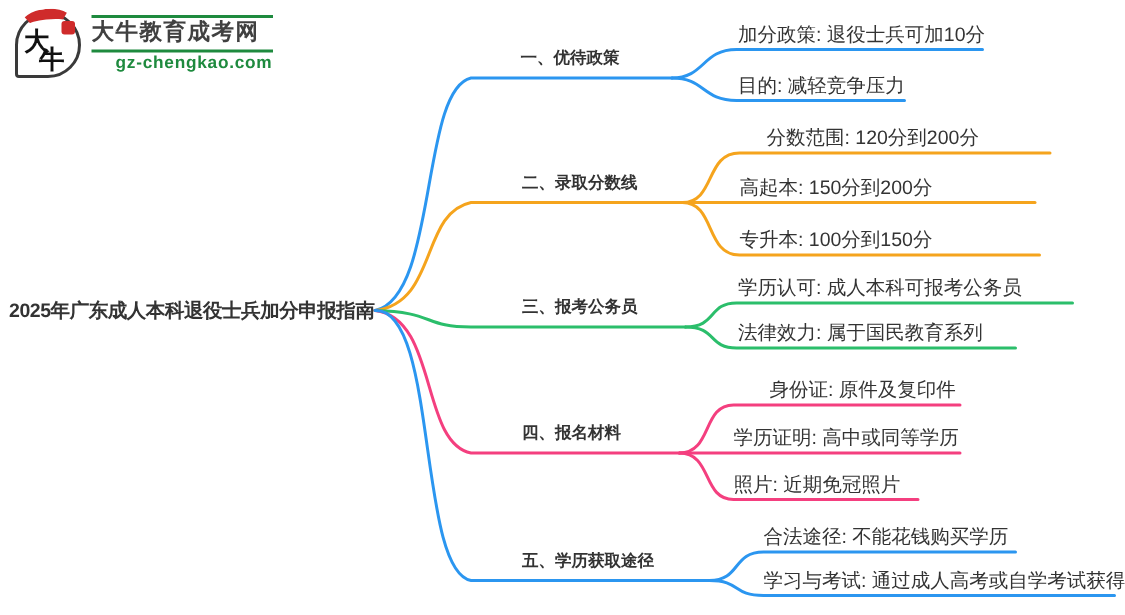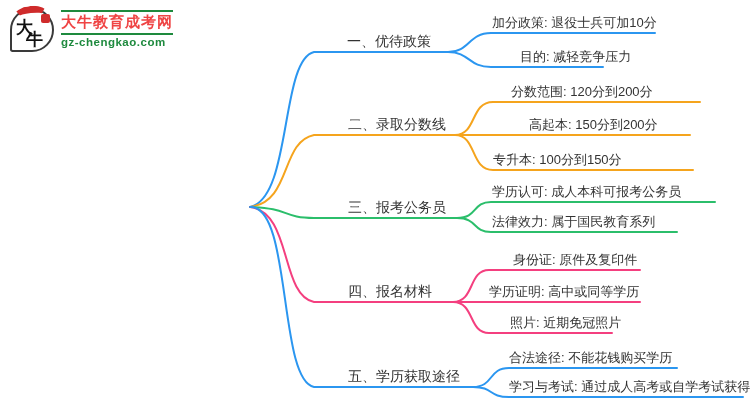--- a/index.html
+++ b/index.html
@@ -17,27 +17,27 @@
   .bubble .hat {
     position:absolute; left:2px; top:-4px; width:34px; height:18px;
     border:5px solid transparent; border-top:7px solid #cf2b2b; border-radius:50%;
     transform:rotate(-6deg); box-sizing:border-box;
   }
   .bubble .ch1 { position:absolute; left:4px; top:6px; font-size:17px; font-weight:bold; color:#111; }
   .bubble .ch2 { position:absolute; left:14px; top:18px; font-size:17px; font-weight:bold; color:#111; }
   .bubble .seal { position:absolute; right:2px; top:4px; width:9px; height:9px; background:#cf2b2b; border-radius:2px; }
   .logo-text { display:flex; flex-direction:column; }
   .logo-text .rule { height:2px; background:#1E8A3E; width:100%; }
-  .site-name { font-size:15px; font-weight:bold; color:#ef4444; letter-spacing:1px; line-height:1.25; padding:1px 0; }
-  .site-url  { font-size:11.5px; font-weight:bold; color:#1E8A3E; letter-spacing:.5px; line-height:1.2; padding-top:1px; }
+  .site-name { font-size:15px; font-weight:bold; color:#404040; letter-spacing:1px; line-height:1.25; padding:1px 0; }
+  .site-url  { font-size:11.5px; font-weight:bold; color:#1E8A3E; letter-spacing:.5px; line-height:1.2; padding-top:1px;margin-left:16px; }
   
   svg.connectors { position:absolute; left:0; top:0; }
   .node { position:absolute; white-space:nowrap; color:#333; line-height:1.2; }
   .root-topic { font-size:13px; font-weight:600; letter-spacing:-0.3px; }
-  .branch-label { font-size:14px; font-weight:400; }
+  .branch-label { font-size:11px; font-weight:700; }
   .child-node { font-size:13px; font-weight:500; }
 </style>
 </head>
 <body>
 
 <div class="stage">
 
   <div class="logo">
     <div class="bubble">
       <div class="hat"></div>
@@ -71,36 +71,37 @@
     <path d="M 250 207 C 292 212, 280 295, 314 302 L 453 302" stroke="#F43F7F"></path>
     <path d="M 453 302 C 475 302, 468 270, 489 270 L 640 270" stroke="#F43F7F"></path>
     <path d="M 453 302 L 640 302" stroke="#F43F7F"></path>
     <path d="M 453 302 C 475 302, 468 333, 489 333 L 612 333" stroke="#F43F7F"></path>
 
     <path d="M 250 207 C 292 205, 278 380, 314 387 L 473 387" stroke="#2B96F0"></path>
     <path d="M 473 387 C 494 387, 488 368, 509 368 L 677 368" stroke="#2B96F0"></path>
     <path d="M 473 387 C 494 387, 488 397, 509 397 L 743 397" stroke="#2B96F0"></path>
   </svg>
 
+  <div class="node root-topic" style="left:6px; top:199px;">2025年广东成人本科退役士兵加分申报指南</div>
 
   <div class="node branch-label" style="left:347px; top:33px;">一、优待政策</div>
   <div class="node child-node" style="left:492px; top:15px;">加分政策: 退役士兵可加10分</div>
-  <div class="node child-node" style="left:520px; top:49px;">目的: 减轻竞争压力</div>
+  <div class="node child-node" style="left:492px; top:49px;">目的: 减轻竞争压力</div>
 
   <div class="node branch-label" style="left:348px; top:116px;">二、录取分数线</div>
   <div class="node child-node" style="left:493px; top:84px;margin-left:18px;">分数范围: 120分到200分</div>
-  <div class="node child-node" style="left:493px; top:117px;margin-left:36px;">高起本: 150分到200分</div>
+  <div class="node child-node" style="left:493px; top:117px;">高起本: 150分到200分</div>
   <div class="node child-node" style="left:493px; top:152px;">专升本: 100分到150分</div>
 
   <div class="node branch-label" style="left:348px; top:199px;">三、报考公务员</div>
   <div class="node child-node" style="left:492px; top:184px;">学历认可: 成人本科可报考公务员</div>
   <div class="node child-node" style="left:492px; top:214px;">法律效力: 属于国民教育系列</div>
 
   <div class="node branch-label" style="left:348px; top:283px;">四、报名材料</div>
   <div class="node child-node" style="left:513px; top:252px;">身份证: 原件及复印件</div>
   <div class="node child-node" style="left:489px; top:284px;">学历证明: 高中或同等学历</div>
-  <div class="node child-node" style="left:510px; top:315px;">照片: 近期免冠照片</div>
+  <div class="node child-node" style="left:489px; top:315px;">照片: 近期免冠照片</div>
 
   <div class="node branch-label" style="left:348px; top:368px;">五、学历获取途径</div>
   <div class="node child-node" style="left:509px; top:350px;">合法途径: 不能花钱购买学历</div>
   <div class="node child-node" style="left:509px; top:379px;">学习与考试: 通过成人高考或自学考试获得</div>
 
 </div>
 
 </body></html>

